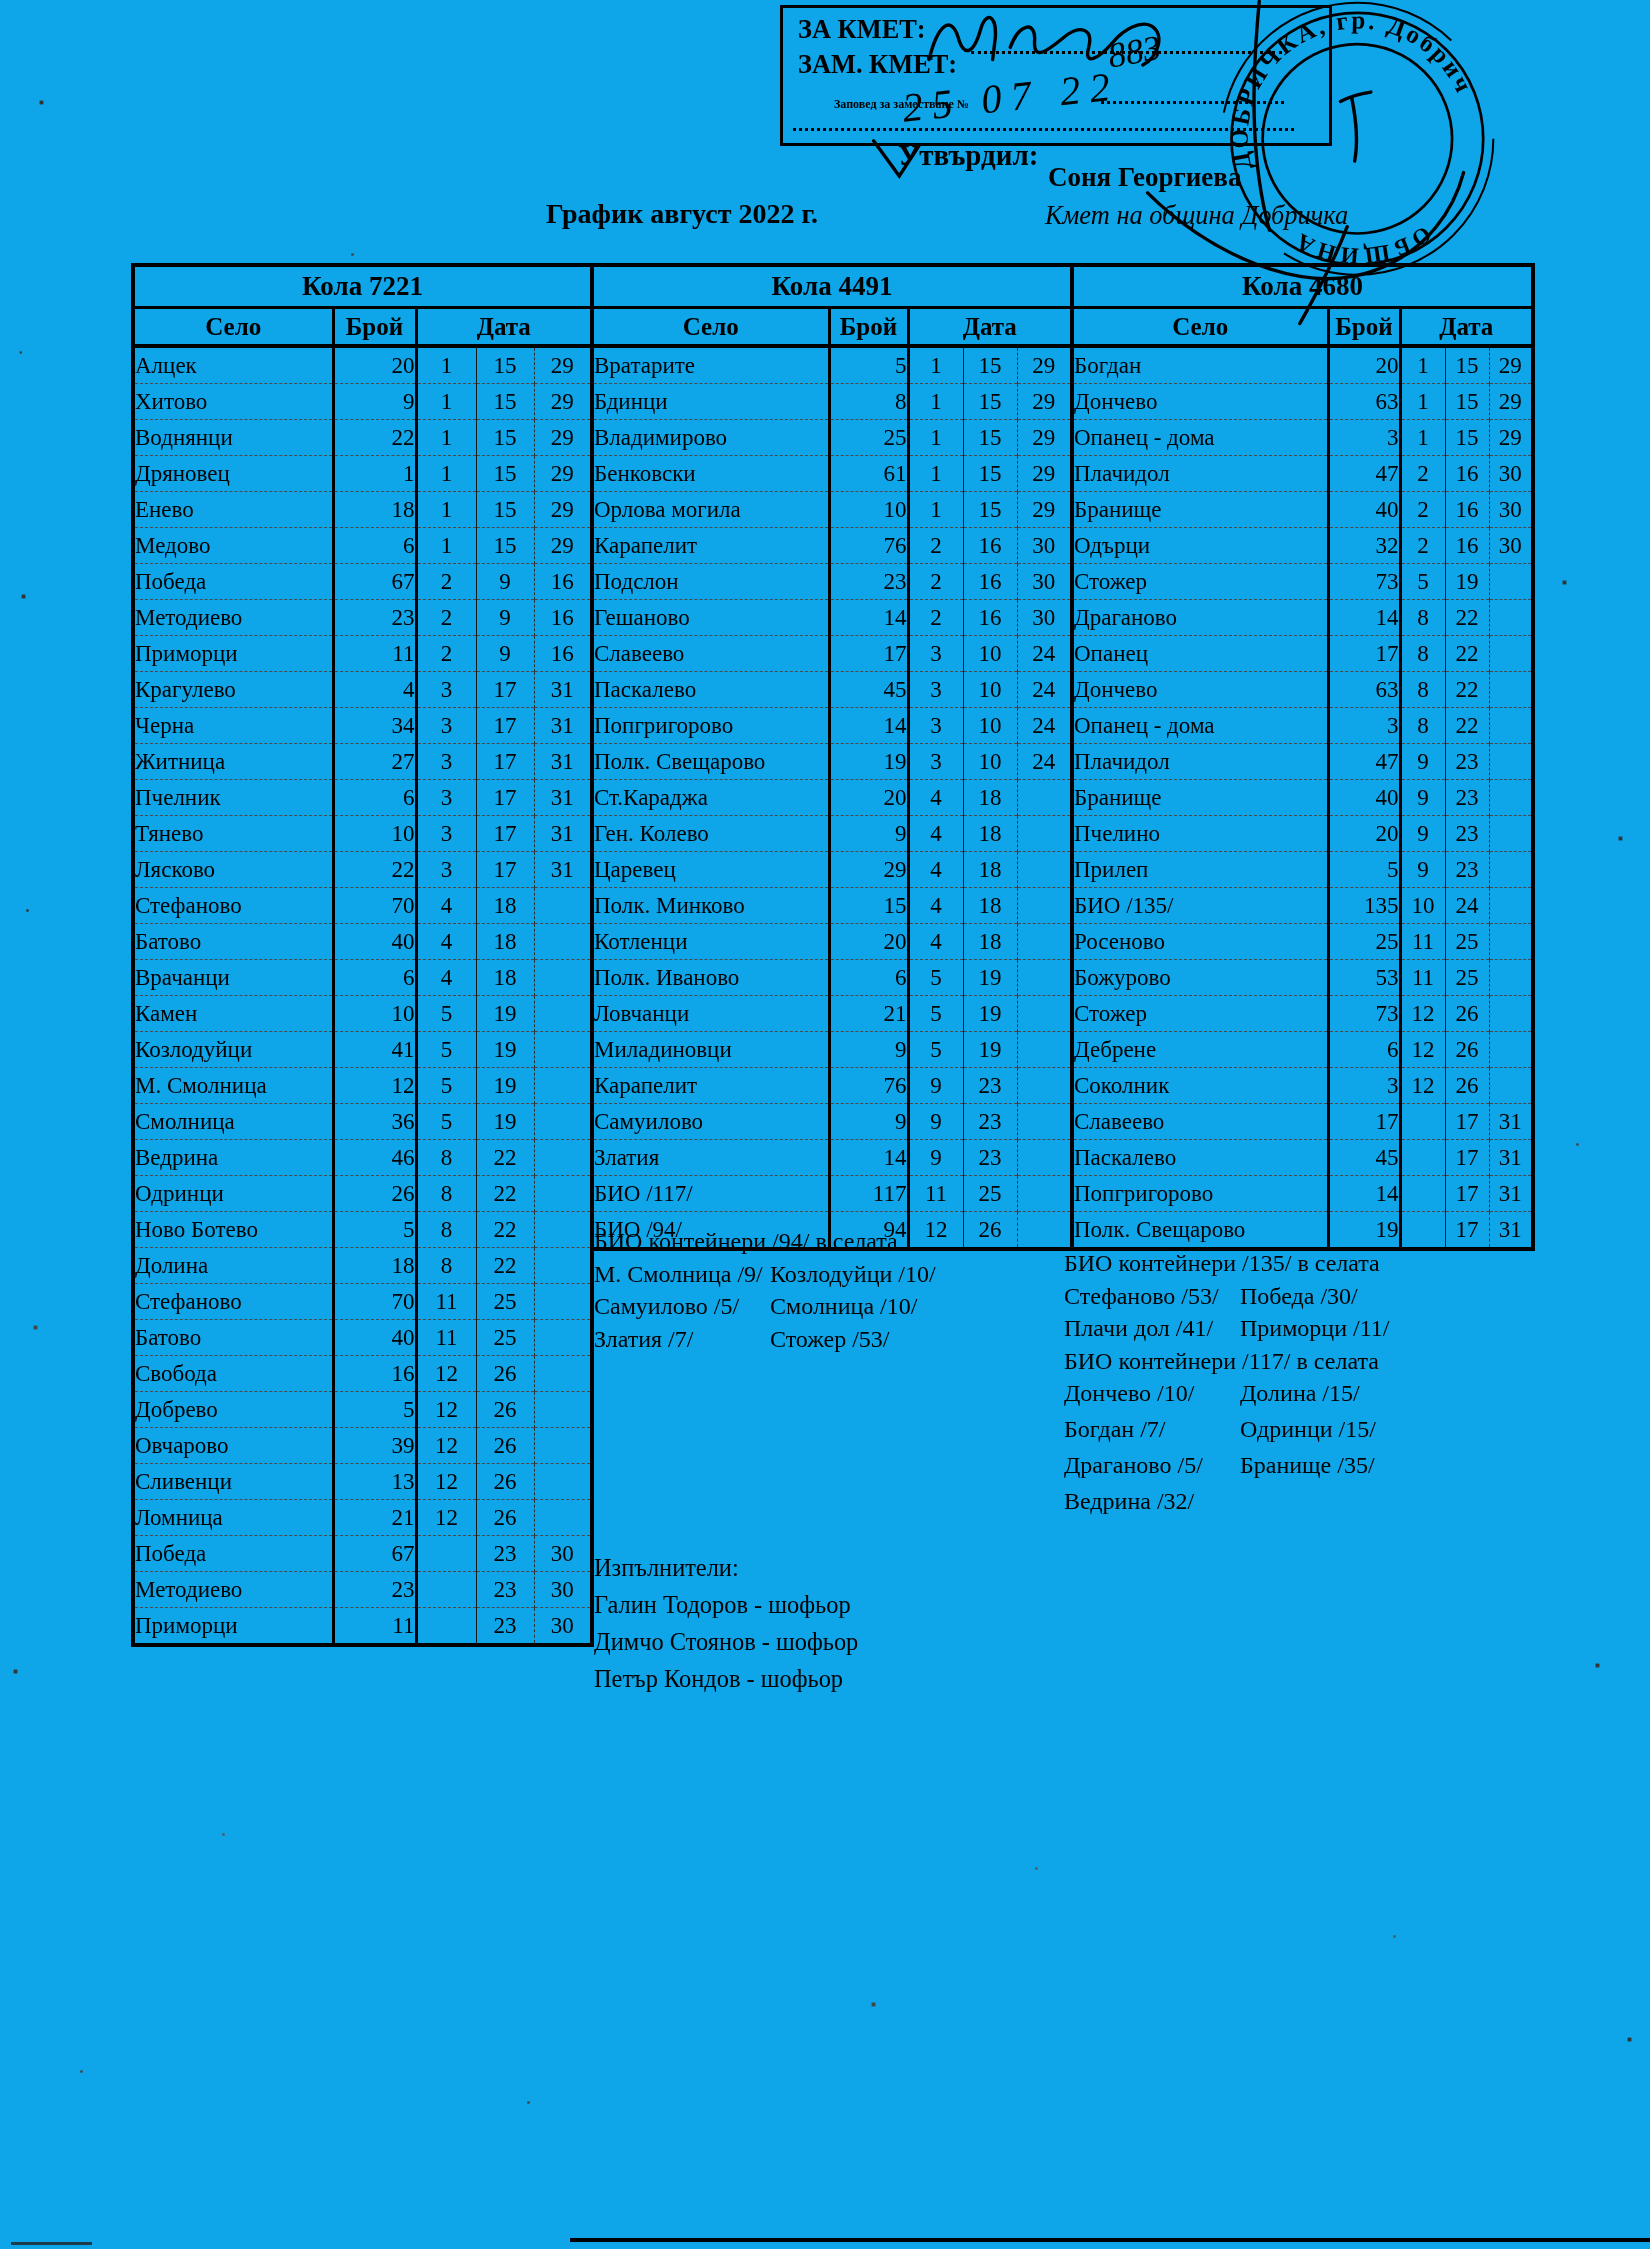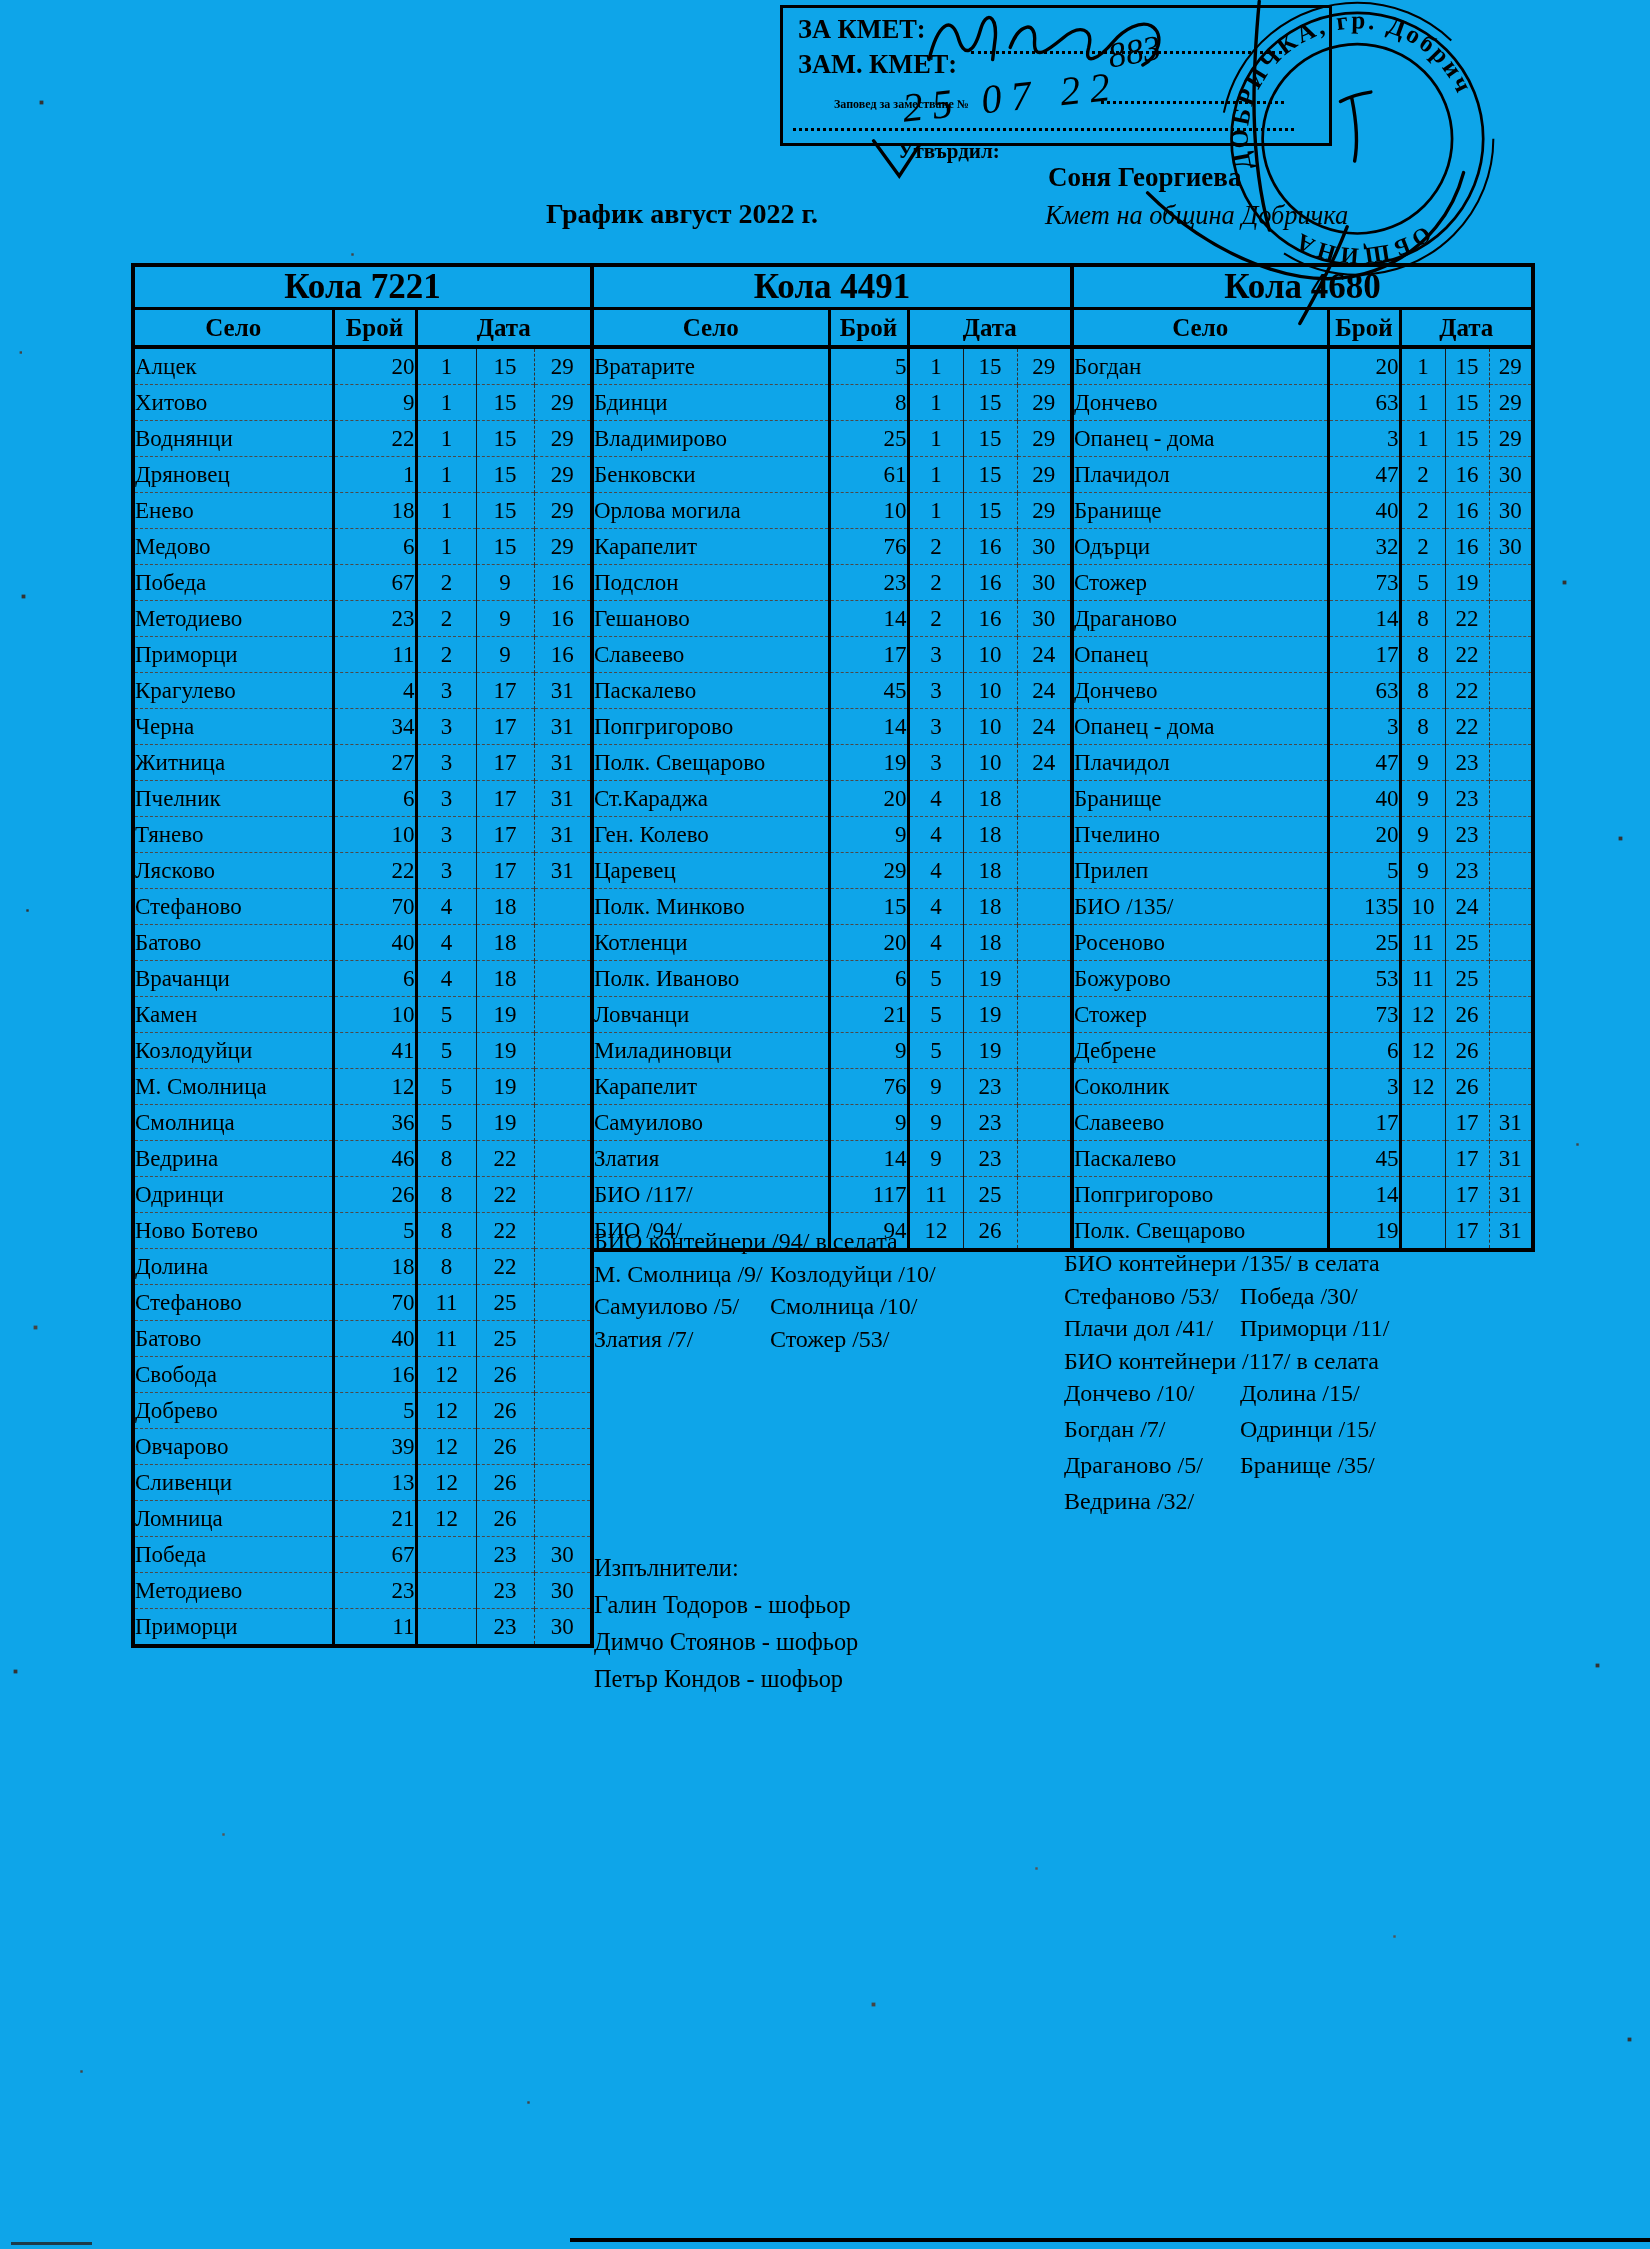--- a/index.html
+++ b/index.html
@@ -10,30 +10,30 @@
   
   .doc-title{position:absolute; left:546px; top:198px; font-size:28px; font-weight:bold; white-space:nowrap;}
   .stamp-box{position:absolute; left:780px; top:5.4px; width:546px; height:135px; border:3.4px solid #000;}
   .sb-line1{position:absolute; left:15px; top:5.4px;  font-size:26.4px; font-weight:bold; white-space:nowrap;}
   .sb-line2{position:absolute; left:15px; top:41px; font-size:26.4px; font-weight:bold; white-space:nowrap;}
   .sb-line3{position:absolute; left:15px; top:89px; font-size:12px; font-weight:bold; white-space:nowrap;margin-left:36px;}
   .dotted{position:absolute; border-bottom:3.4px dotted #000; height:0;}
   .d1{left:188px; top:43px;  width:311px;}
   .d2{left:318px; top:93px; width:183px;}
   .d3{left:9.5px;  top:120px; width:501px;}
-  .approve-label{position:absolute; left:898px; top:139px; font-size:21px; font-weight:bold; white-space:nowrap;}
+  .approve-label{position:absolute; left:898px; top:139px; font-size:29px; font-weight:bold; white-space:nowrap;}
   .approve-dots{position:absolute; left:1048px; top:143px; width:284px; border-bottom:2.7px dashed #000;}
   .approver-name{position:absolute; left:1048px; top:162px; font-size:27px; font-weight:bold; white-space:nowrap;}
   .approver-title{position:absolute; left:1045px; top:200px; font-size:26.4px; font-style:italic; white-space:nowrap;}
   .hand{font-style:italic;}
   
   table.sched{position:absolute; top:263px; border-collapse:collapse; table-layout:fixed; }
   table.sched{border:4.1px solid #000;}
   table.sched th, table.sched td{overflow:hidden; white-space:nowrap; padding:0;}
-  th.vehicle-cell{height:39px; font-size:35px; font-weight:bold; text-align:center; border-bottom:3.4px solid #000;font-family:Liberation Serif, serif;}
+  th.vehicle-cell{height:39px; font-size:27px; font-weight:bold; text-align:center; border-bottom:3.4px solid #000;font-family:Liberation Serif, serif;}
   tr.colhead-row th{height:35px; font-size:25px; font-weight:bold; text-align:center; border-bottom:4.1px solid #000;}
   th.col-broy{border-left:3.4px solid #000; border-right:3.4px solid #000;}
   td{height:35px; font-size:23px;}
   td.c-selo{padding-left:6.8px; text-align:left;}
   td.c-broy{border-left:3.4px solid #000; border-right:3.4px solid #000; text-align:right; padding-right:17.6px;}
   td.c-d1{text-align:center;}
   td.c-d2{text-align:center; border-left:1.4px solid #1a1a1a;}
   td.c-d3{text-align:center; border-left:1.4px dashed #333;}
   tr.data-row + tr.data-row td{border-top:1.4px dashed #4a4a4a;}
   

